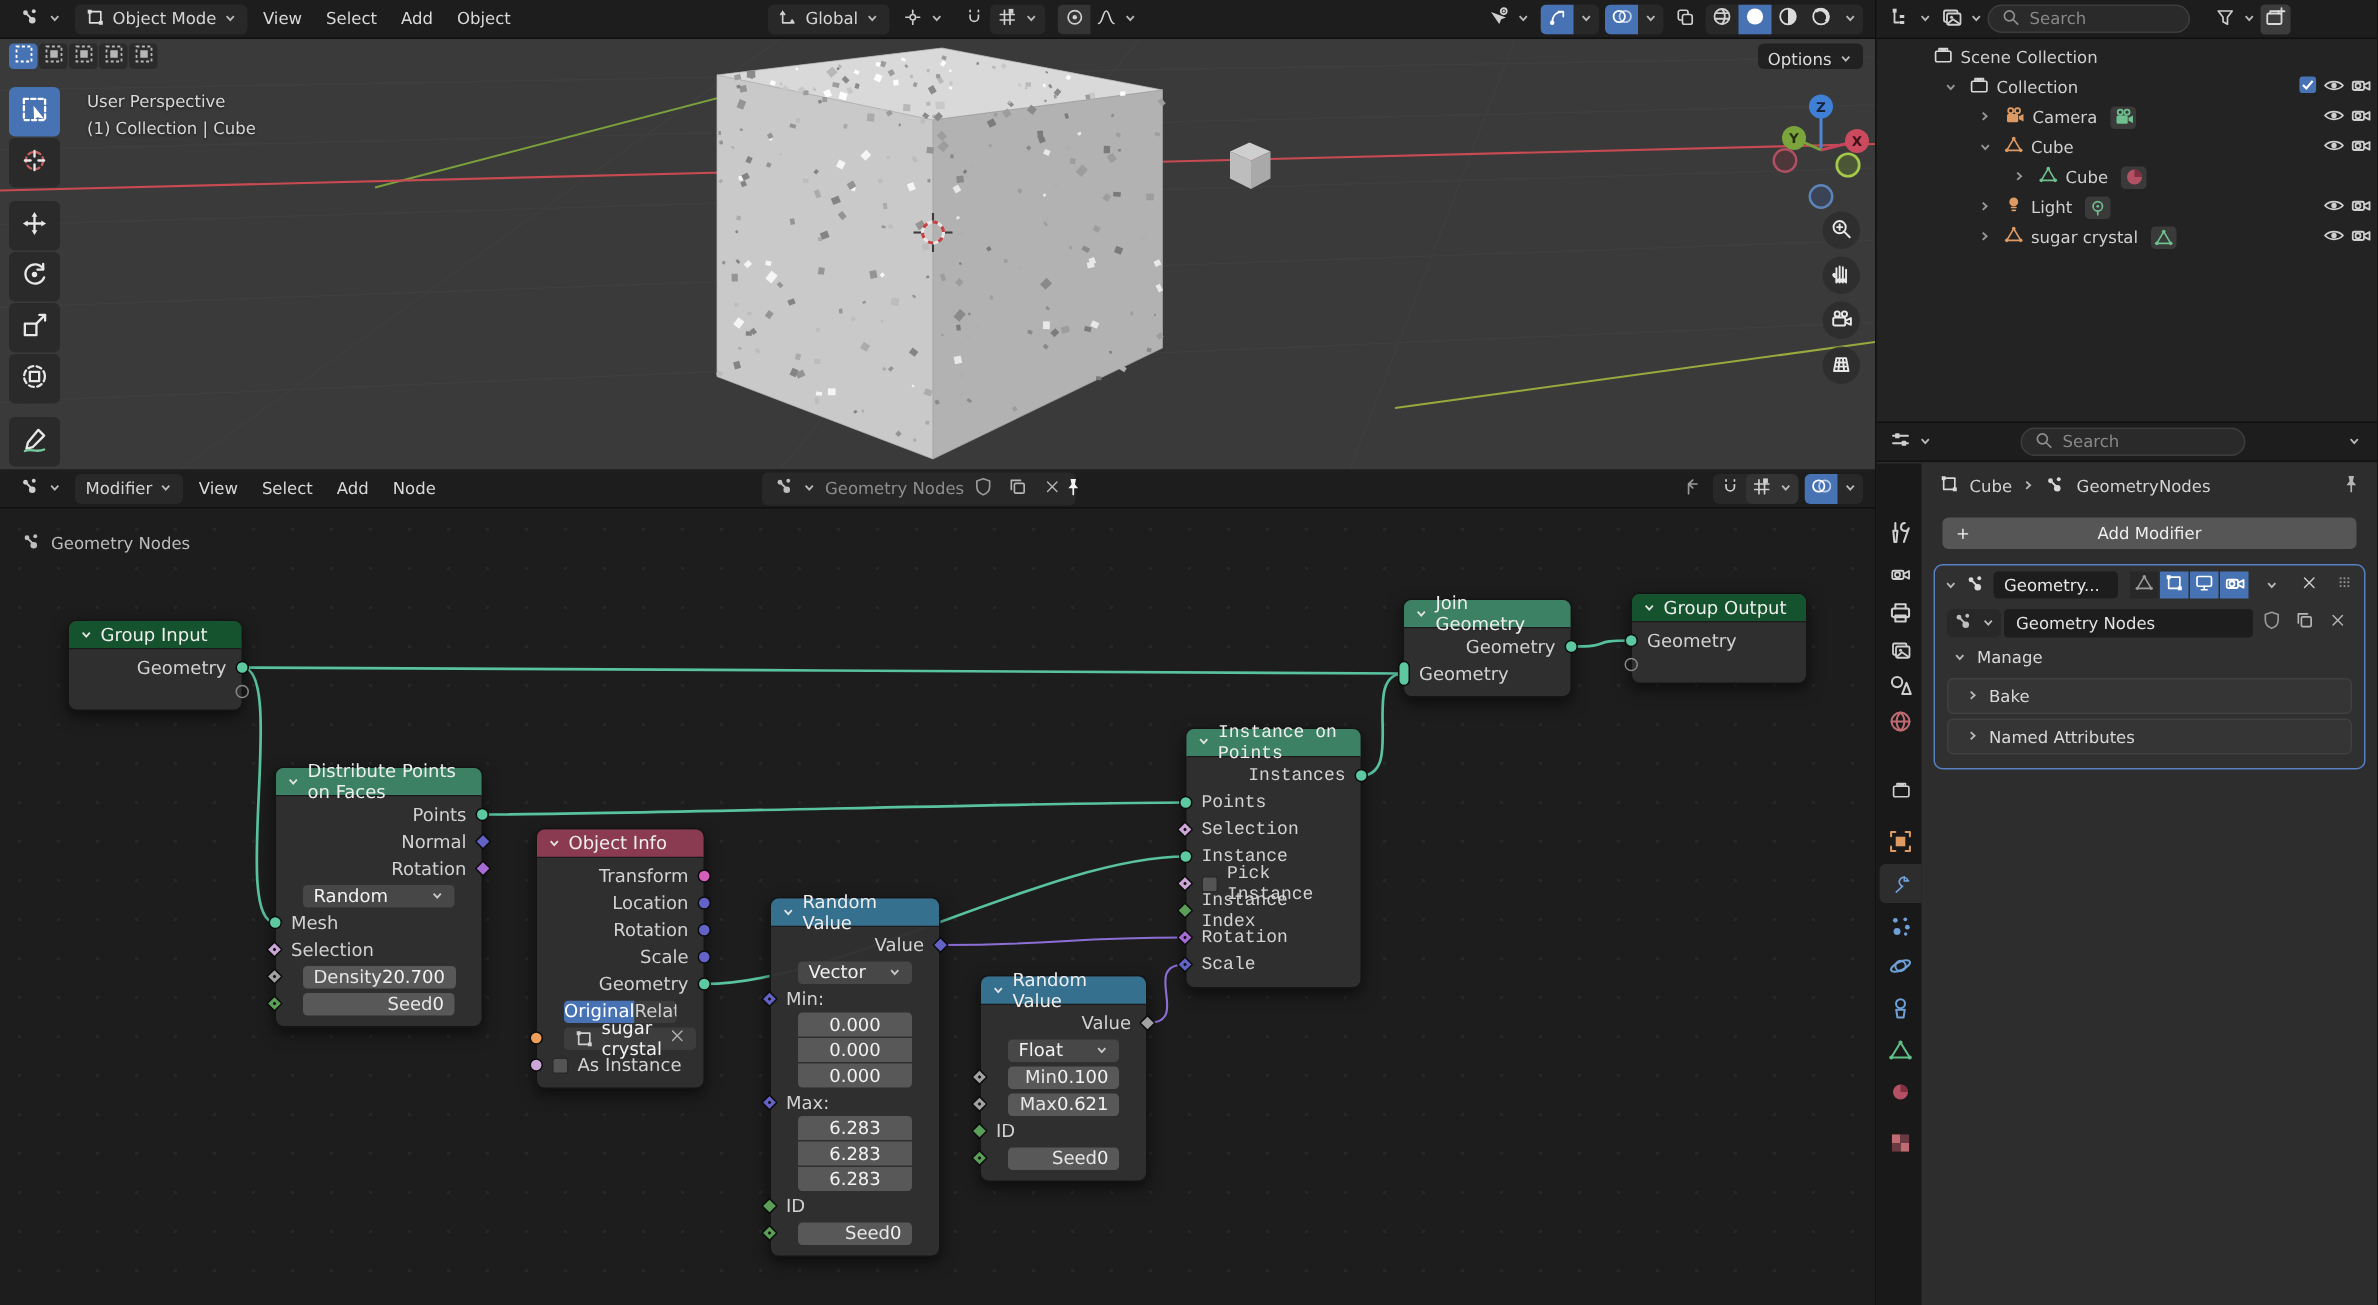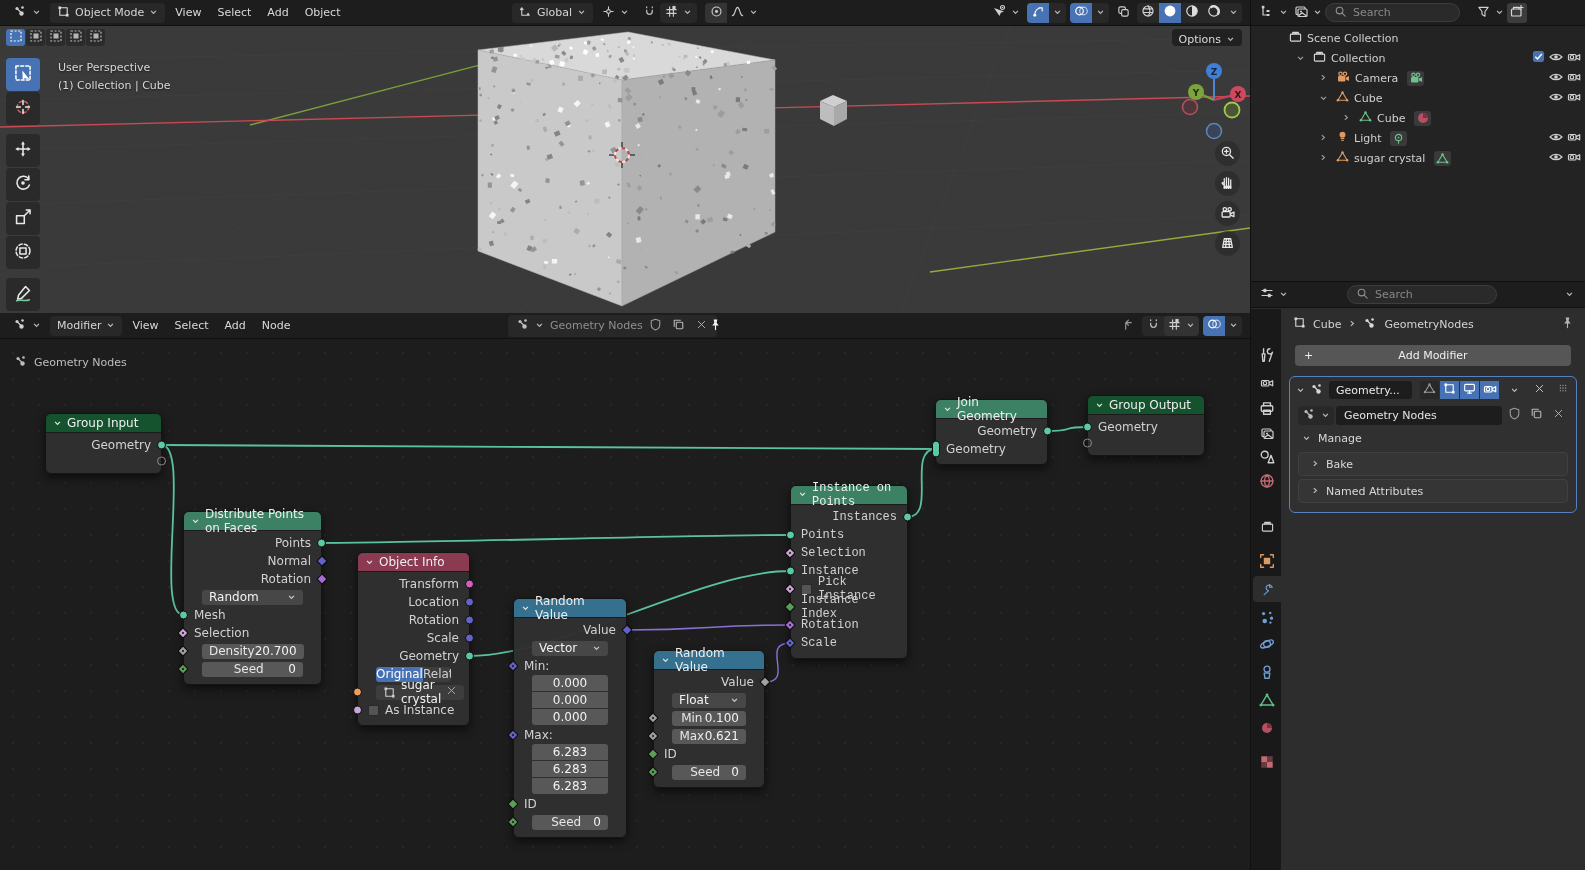--- a/index.html
+++ b/index.html
@@ -43,21 +43,21 @@
   .r{position:relative;height:18px;display:flex;align-items:center;padding:0 10px;color:#d2d2d2}
   .r.out{justify-content:flex-end}
   .r.half{height:13px}
   .sock{position:absolute;width:9px;height:9px;background:#888;border:1px solid #0c0c0c;border-radius:50%;top:50%;transform:translateY(-50%);z-index:6}
   .sock.sl{left:-5px}.sock.sr{right:-5px}
   .sock.dia{width:8px;height:8px;border-radius:1px;transform:translateY(-50%) rotate(45deg)}
   .sock.dot::after{content:"";position:absolute;inset:2.2px;background:#111;border-radius:50%}
   .sock.virtual{background:transparent;border-color:#888}
   .sock.multi{height:17px;width:8px;border-radius:4px;left:-4px}
   .widget{background:#585858;border-radius:3px;height:15px;display:flex;align-items:center;padding:0 7px;margin:0 8px;flex:1;color:#f2f2f2}
-  .widget .wl{flex:1;text-align:center;color:#e6e6e6}
+  .widget .wl{flex:1;text-align:right;color:#e6e6e6}
   .widget .wv{text-align:right}
   .widget.sel{background:#474747;justify-content:space-between}
   .vecw{justify-content:center}
   .vecstack .widget{margin-bottom:1px}
   .segbtns{display:flex;flex:1;margin:0 8px;height:15px;border-radius:3px;overflow:hidden}
   .segbtns .sb{flex:1;display:flex;align-items:center;justify-content:center;background:#3d3d3d;color:#cfcfcf}
   .segbtns .sb.on{background:#4772b3;color:#fff}
   .objw{background:#3d3d3d;gap:5px}
   .cb{width:11px;height:11px;background:#545454;border-radius:2px;margin-right:6px;border:1px solid #2a2a2a;flex:none}
   

